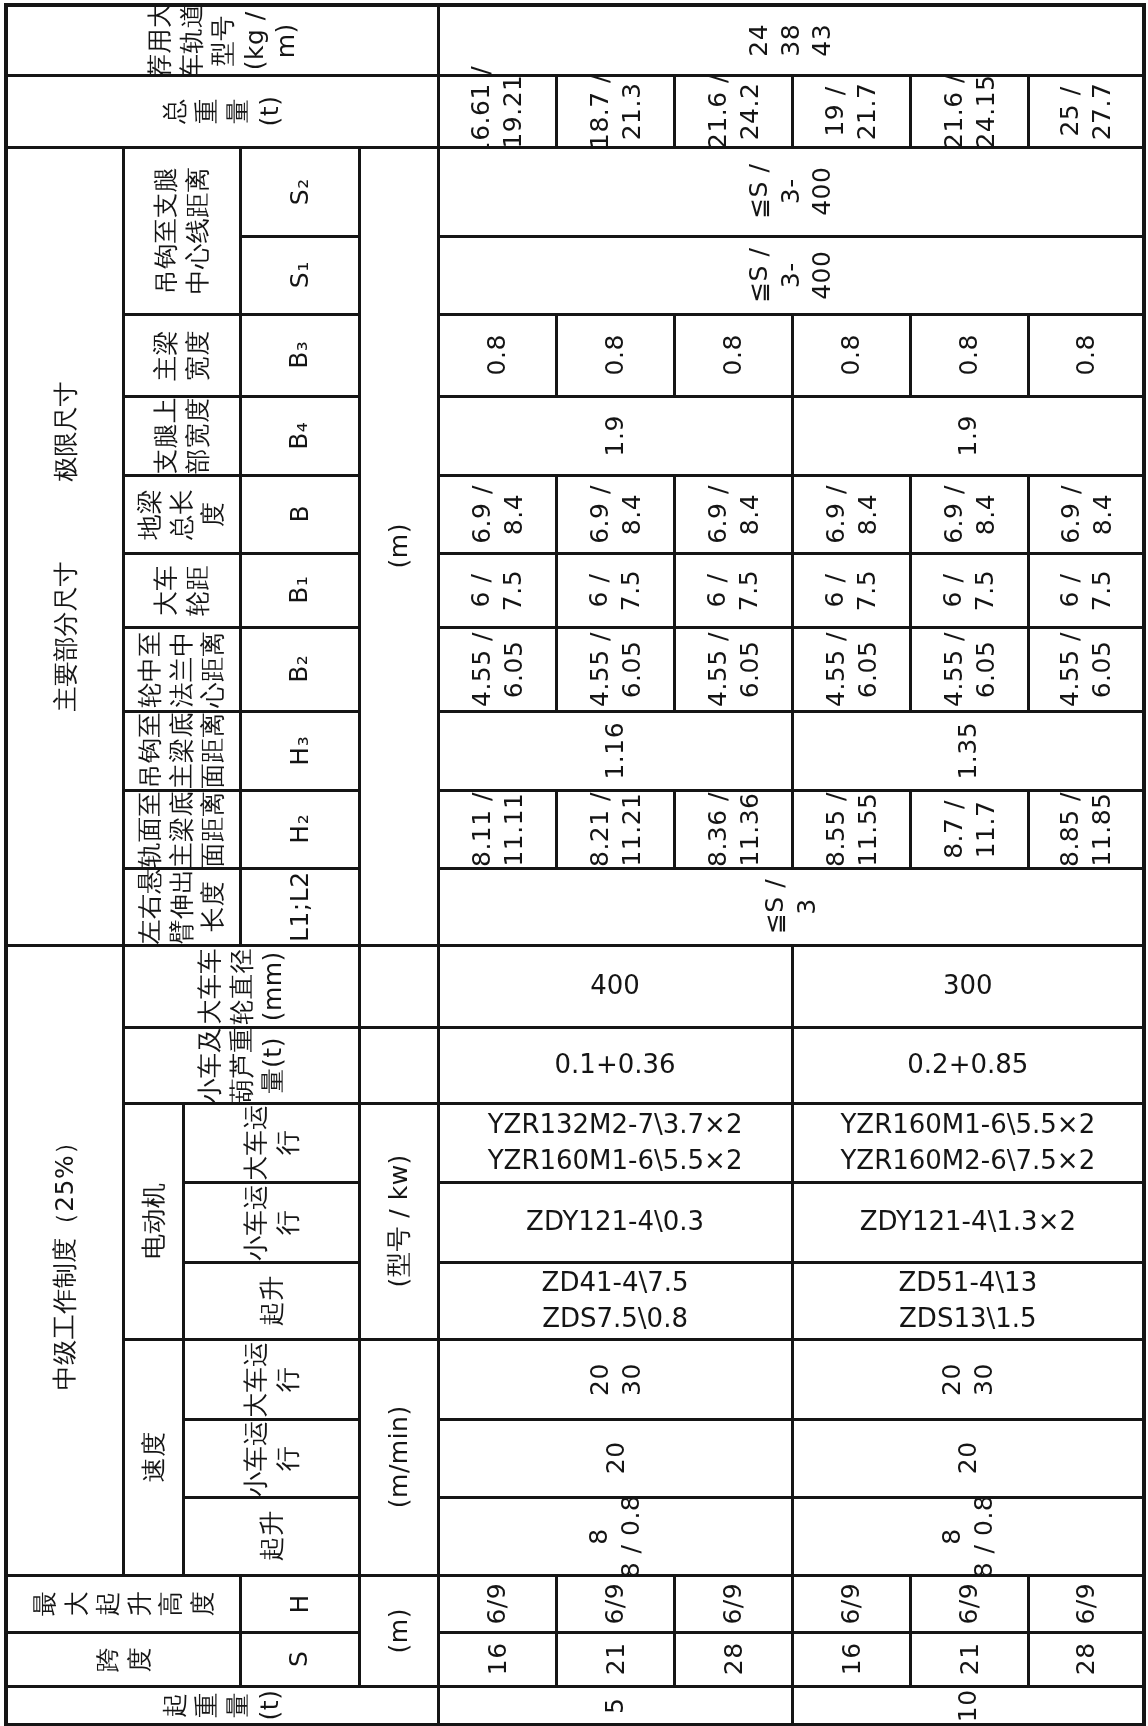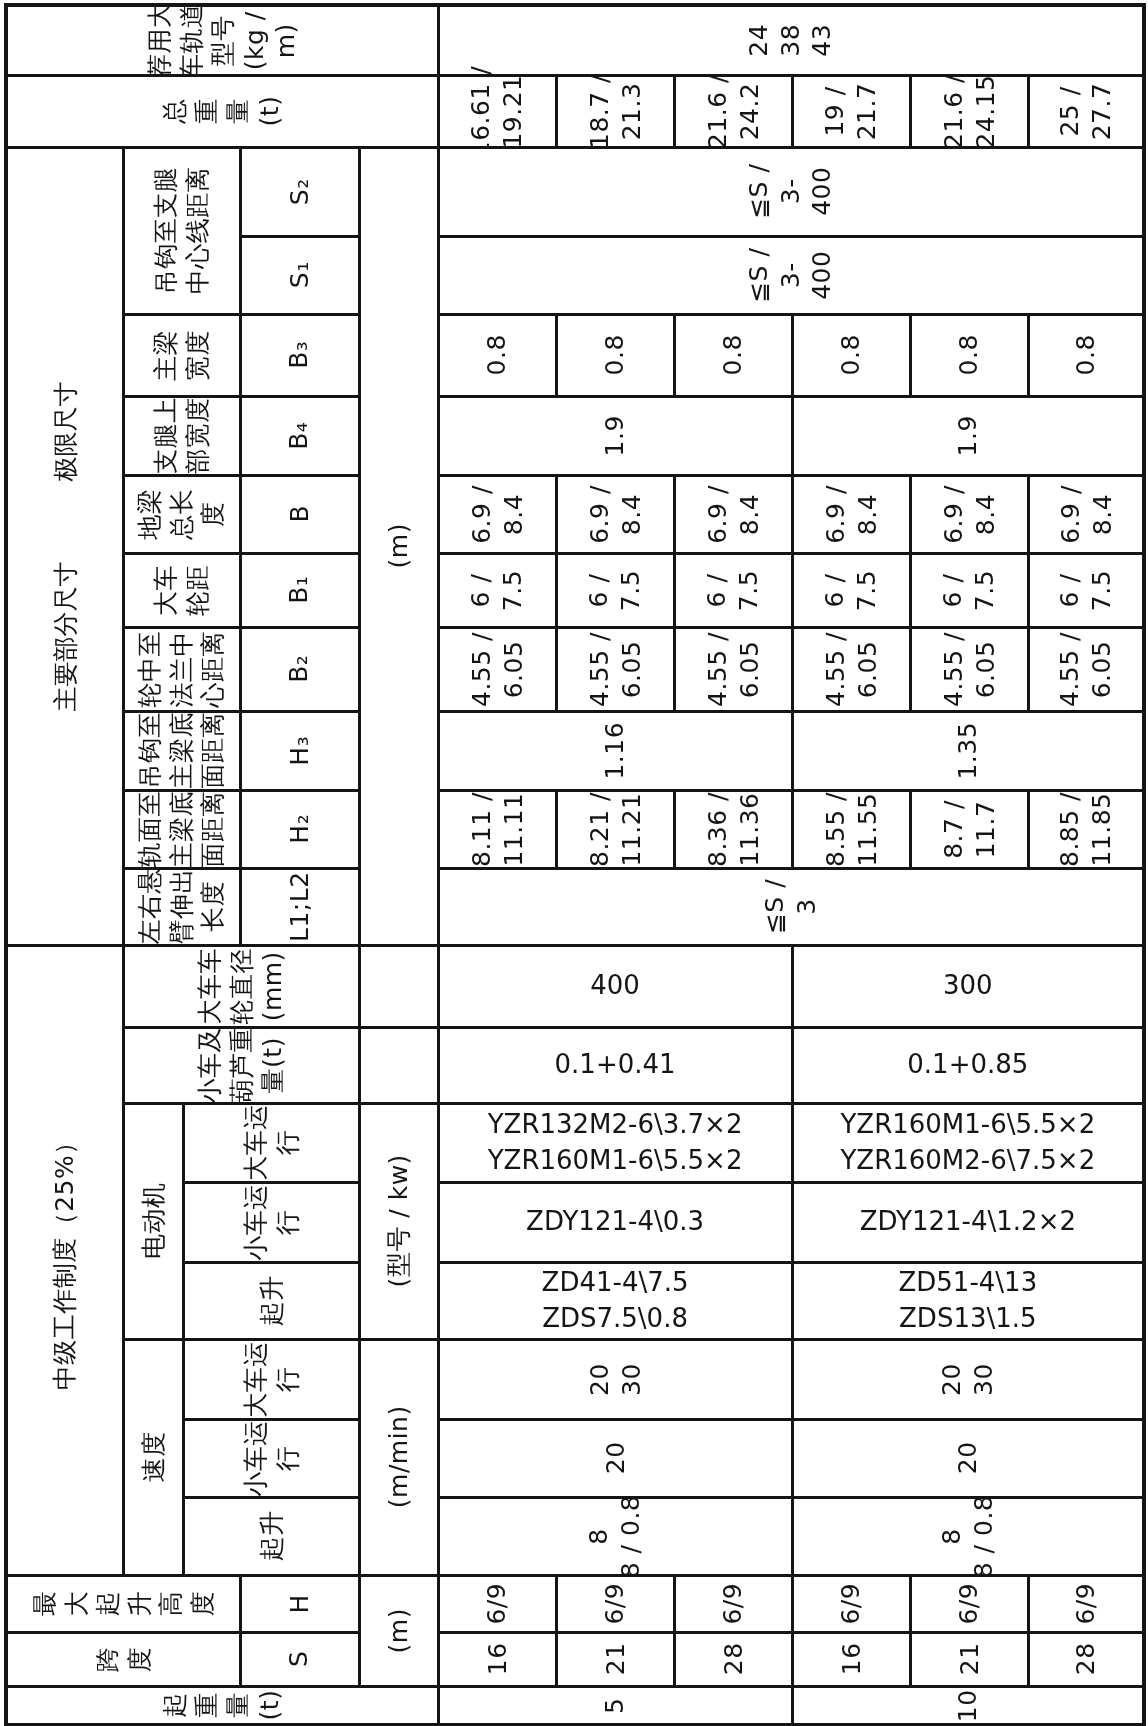--- a/index.html
+++ b/index.html
@@ -483,26 +483,26 @@
             <div class="ri">小车及
 葫芦重
 量(t)</div>
           </div>
         </td>
         <td>
           <div class="cw"></div>
         </td>
         <td colspan="3">
           <div class="cw">
-            <div class="hi">0.1+0.41</div>
-          </div>
-        </td>
-        <td colspan="3">
-          <div class="cw">
-            <div class="hi">0.1+0.85</div>
+            <div class="hi">0.1+0.36</div>
+          </div>
+        </td>
+        <td colspan="3">
+          <div class="cw">
+            <div class="hi">0.2+0.85</div>
           </div>
         </td>
       </tr>
       <tr style="height: 79px;">
         <td rowspan="3">
           <div class="cw">
             <div class="ri">电动机</div>
           </div>
         </td>
         <td colspan="2">
@@ -511,21 +511,21 @@
 行</div>
           </div>
         </td>
         <td rowspan="3">
           <div class="cw">
             <div class="ri">(型号 / kw)</div>
           </div>
         </td>
         <td colspan="3">
           <div class="cw">
-            <div class="hi">YZR132M2-6\3.7×2
+            <div class="hi">YZR132M2-7\3.7×2
 YZR160M1-6\5.5×2</div>
           </div>
         </td>
         <td colspan="3">
           <div class="cw">
             <div class="hi">YZR160M1-6\5.5×2
 YZR160M2-6\7.5×2</div>
           </div>
         </td>
       </tr>
@@ -536,21 +536,21 @@
 行</div>
           </div>
         </td>
         <td colspan="3">
           <div class="cw">
             <div class="hi">ZDY121-4\0.3</div>
           </div>
         </td>
         <td colspan="3">
           <div class="cw">
-            <div class="hi">ZDY121-4\1.2×2</div>
+            <div class="hi">ZDY121-4\1.3×2</div>
           </div>
         </td>
       </tr>
       <tr style="height: 77px;">
         <td colspan="2">
           <div class="cw">
             <div class="ri">起升</div>
           </div>
         </td>
         <td colspan="3">

